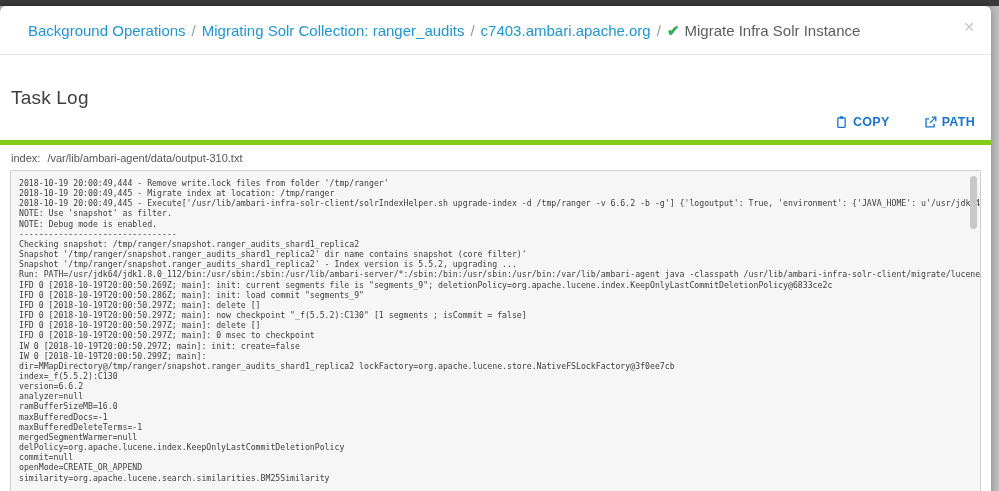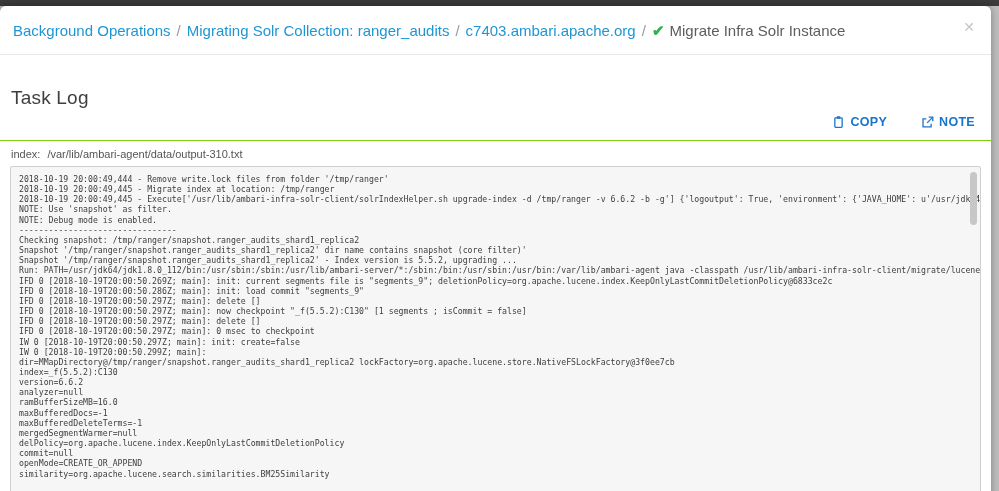--- a/index.html
+++ b/index.html
@@ -15,21 +15,21 @@
   }
   .modal {
     position: absolute; top: 6px; left: 0; width: 991px; height: 545px;
     background: #ffffff; border-radius: 6px 6px 0 0;
     box-shadow: 0 0 8px rgba(0,0,0,0.35);
     z-index: 2;
   }
   
   .modal-header {
     position: relative;
-    padding: 16px 40px 14px 13px;
+    padding: 16px 40px 14px 28px;
     border-bottom: 1px solid #e8e8e8;
   }
   .breadcrumb { font-size: 15px; color: #9a9a9a; white-space: nowrap; }
   .breadcrumb a {
     color: var(--link-blue, #1e96d4); text-decoration: none; cursor: pointer;
   }
   .breadcrumb .sep { color: #9a9a9a; margin: 0 6px; }
   .breadcrumb .check {
     color: var(--check-green, #2eb150); font-size: 15px; font-weight: bold; margin-right: 5px;
   }
@@ -37,21 +37,21 @@
   .close-btn {
     position: absolute; top: 14px; right: 16px;
     background: none; border: none; color: #c6c6c6;
     font-size: 14px; line-height: 14px; cursor: pointer;
     font-family: "Liberation Sans", sans-serif;
   }
   
   .section-header {
     display: flex; align-items: center; justify-content: space-between;
     padding: 12px 16px 11px 11px;
-    border-bottom: 1px solid #84cc16;
+    border-bottom: 5px solid #84cc16;
   }
   .section-header h2 {
     font-size: 19px; font-weight: normal; color: #3f3f3f; letter-spacing: 0.2px;
   }
   .actions { display: flex; gap: 34px; }
   .action-btn {
     display: inline-flex; align-items: center; gap: 5px;
     background: none; border: none; cursor: pointer;
     color: var(--action-blue, #1874cd);
     font-size: 12.5px; font-weight: bold; letter-spacing: 0.3px;
@@ -137,21 +137,21 @@
         <span>COPY</span>
       </button>
       <button class="action-btn">
         <span>
           <svg width="13" height="13" viewBox="0 0 16 16" fill="none" stroke="currentColor" stroke-width="1.6">
             <path d="M6.5 3.5H2.5v10h10v-4"></path>
             <path d="M9.5 1.5h5v5"></path>
             <path d="M14 2L7.5 8.5"></path>
           </svg>
         </span>
-        <span>NOTE</span>
+        <span>PATH</span>
       </button>
     </div>
   </div>
 
   <div class="stdout-row">
     <span>index:</span>
     <span class="path">/var/lib/ambari-agent/data/output-310.txt</span>
   </div>
 
   <div class="log-box">

